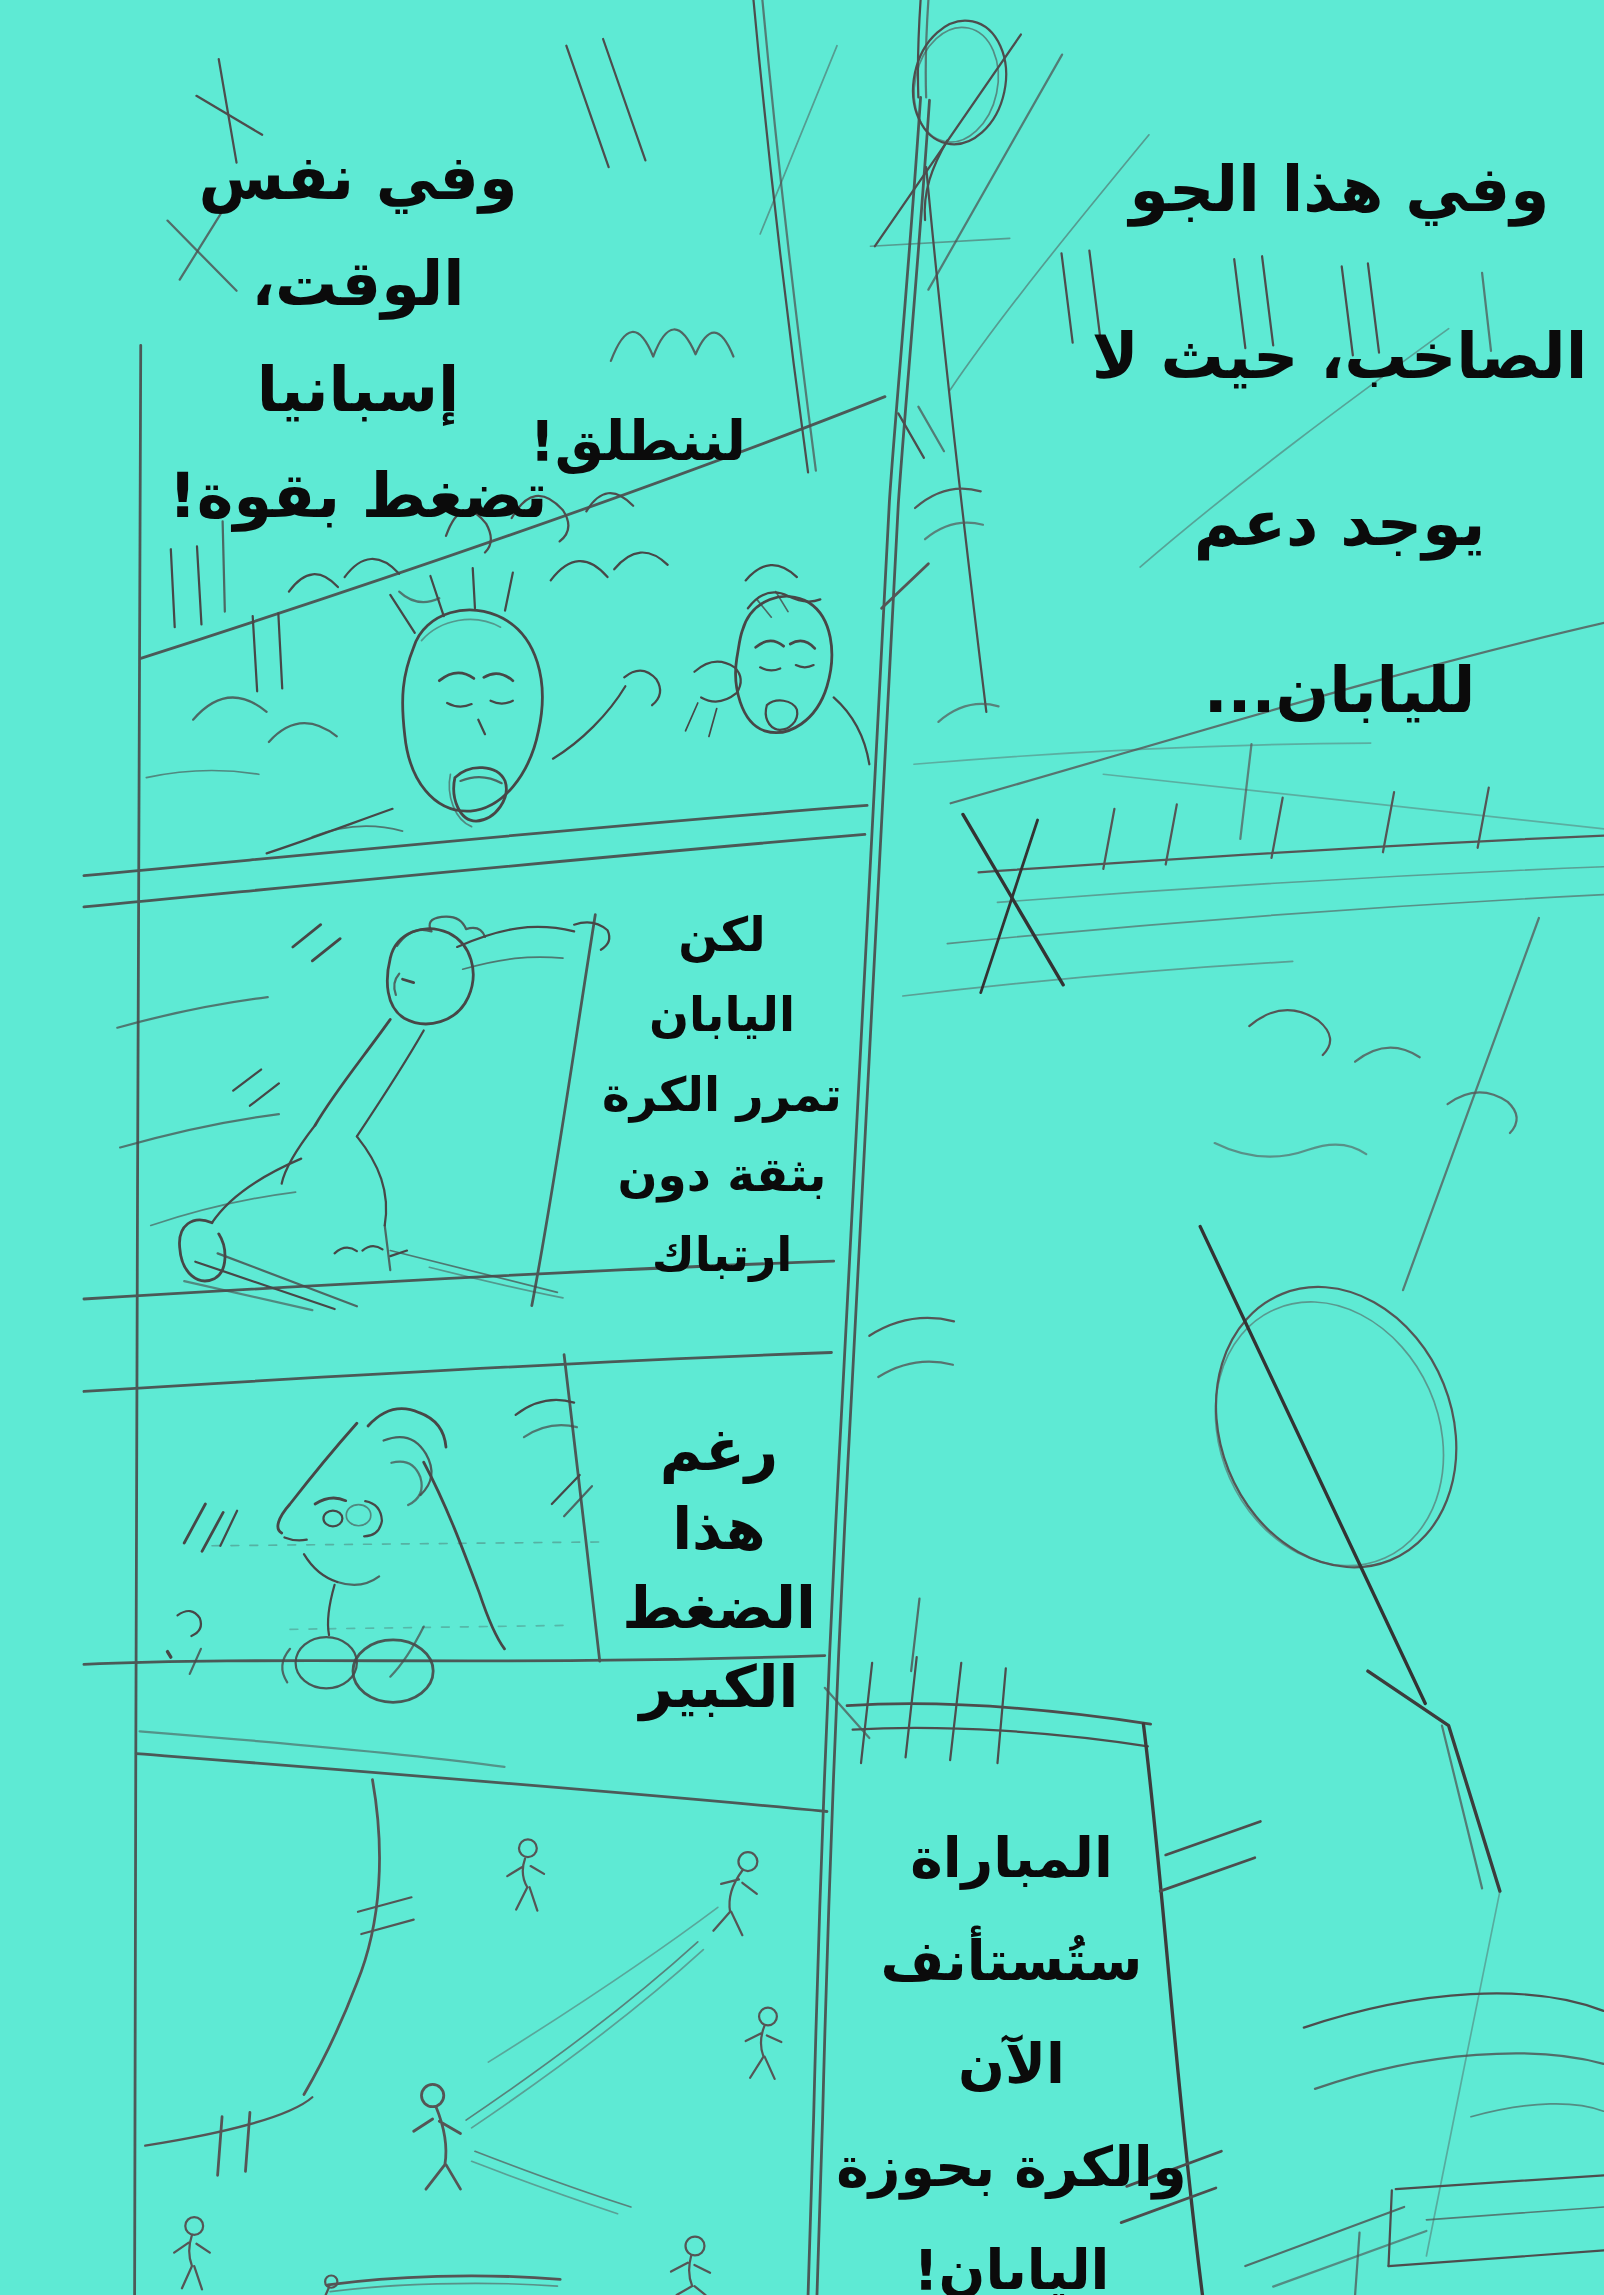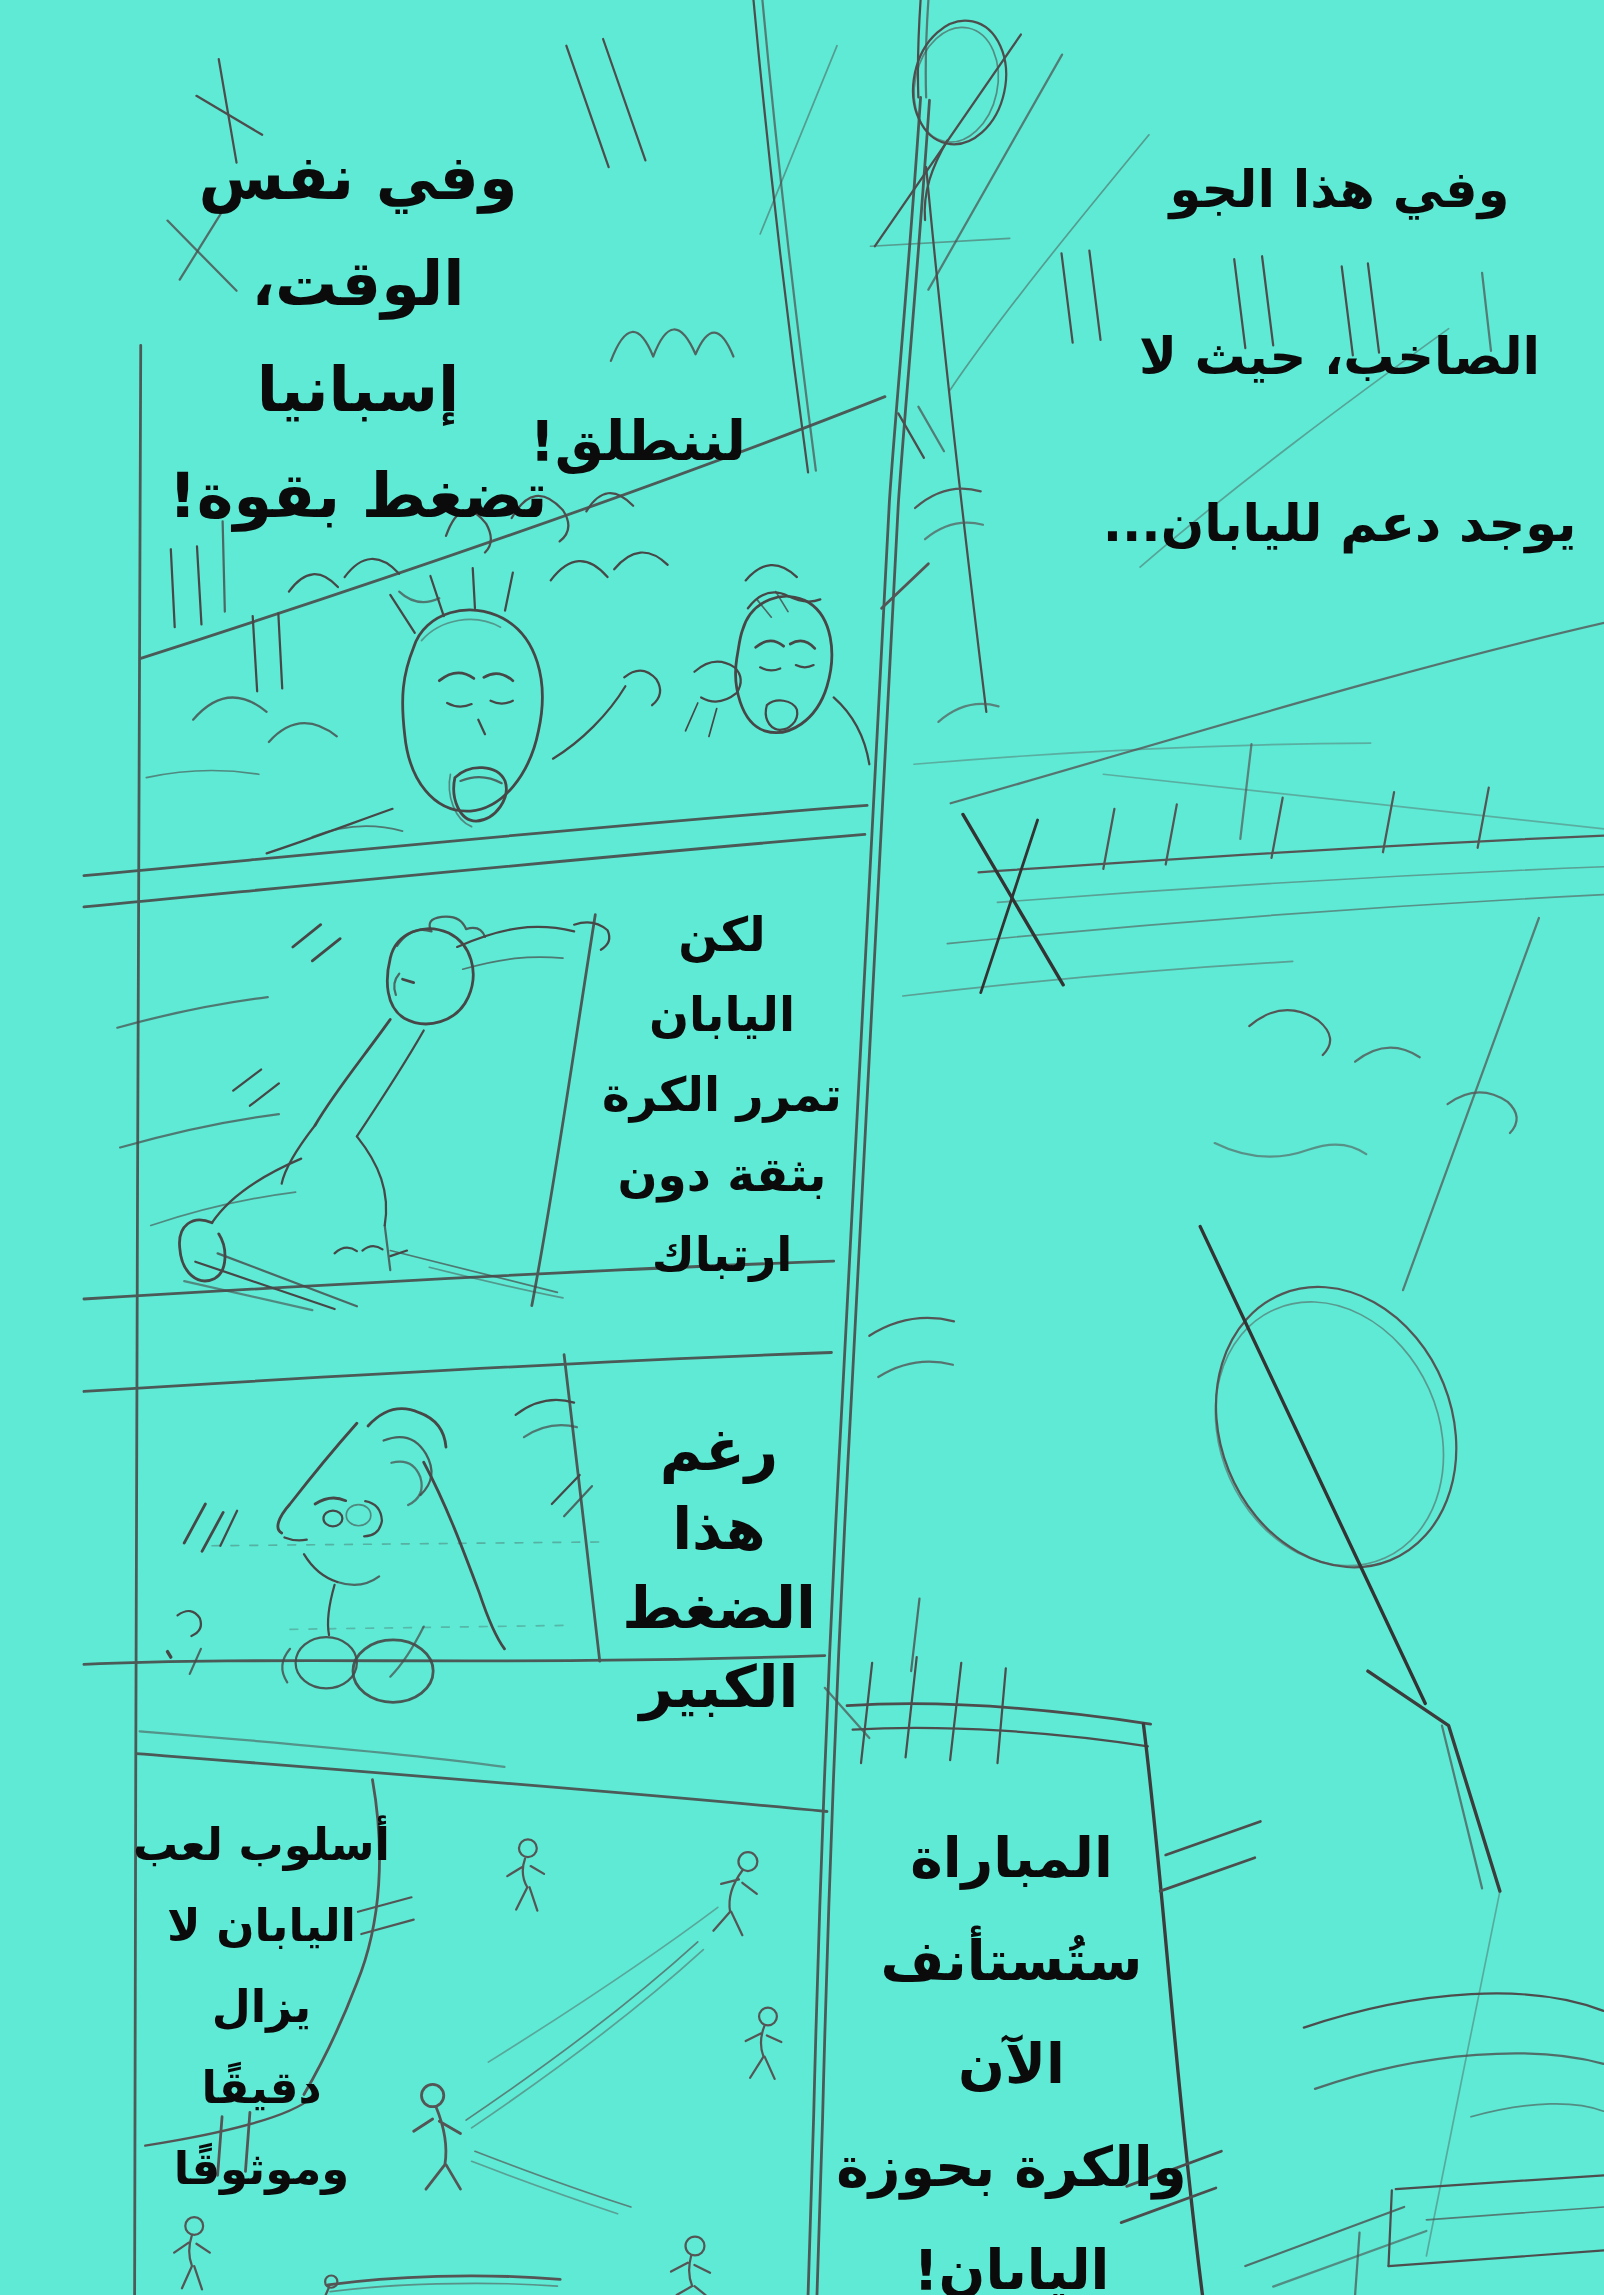--- a/index.html
+++ b/index.html
@@ -15,21 +15,21 @@
     position:absolute;
     direction:rtl;
     text-align:center;
     font-weight:700;
     color:#0b0b0b;
     white-space:pre-line;
     letter-spacing:0;
   }
   .c1{left:163px;top:125px;width:390px;font-size:62px;line-height:106px;}
   .c2{left:557px;top:402px;width:189px;font-size:55px;line-height:78px;text-align:right;}
-  .c3{left:1086px;top:106px;width:507px;font-size:51px;line-height:167px;}
+  .c3{left:1086px;top:106px;width:507px;font-size:63px;line-height:167px;}
   .c4{left:602px;top:895px;width:240px;font-size:47px;line-height:80px;}
   .c5{left:613px;top:1411px;width:212px;font-size:58px;line-height:79px;}
   .c6{left:128px;top:1804px;width:267px;font-size:45px;line-height:81px;}
   .c7{left:833px;top:1807px;width:357px;font-size:55px;line-height:103px;}
 </style>
 </head>
 <body>
 
 <div class="page">
 
@@ -298,21 +298,18 @@
   <div class="cap c3">وفي هذا الجو
 الصاخب، حيث لا
 يوجد دعم لليابان...</div>
   <div class="cap c4">لكن اليابان
 تمرر الكرة
 بثقة دون
 ارتباك</div>
   <div class="cap c5">رغم هذا
 الضغط
 الكبير</div>
-  <div class="cap c6">أسلوب لعب
-اليابان لا يزال
-دقيقًا وموثوقًا</div>
   <div class="cap c7">المباراة
 ستُستأنف الآن
 والكرة بحوزة
 اليابان!</div>
 </div>
 
 
 </body></html>

